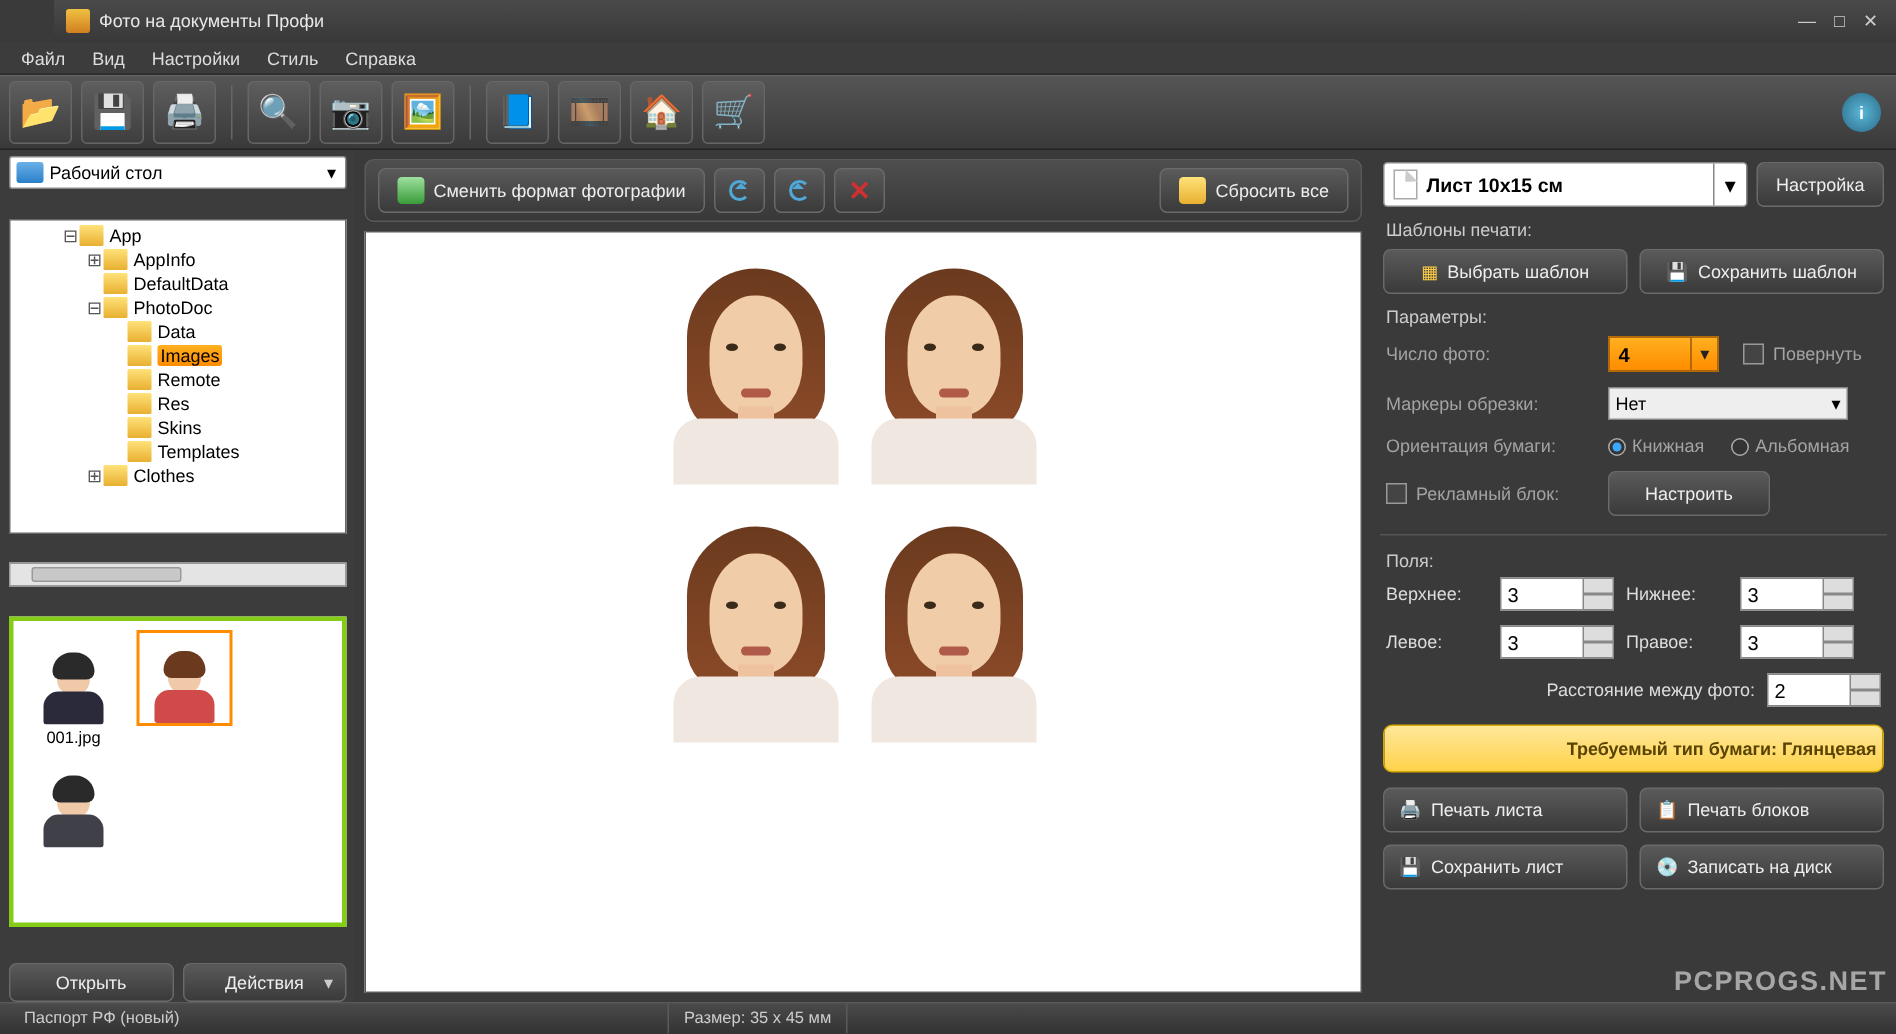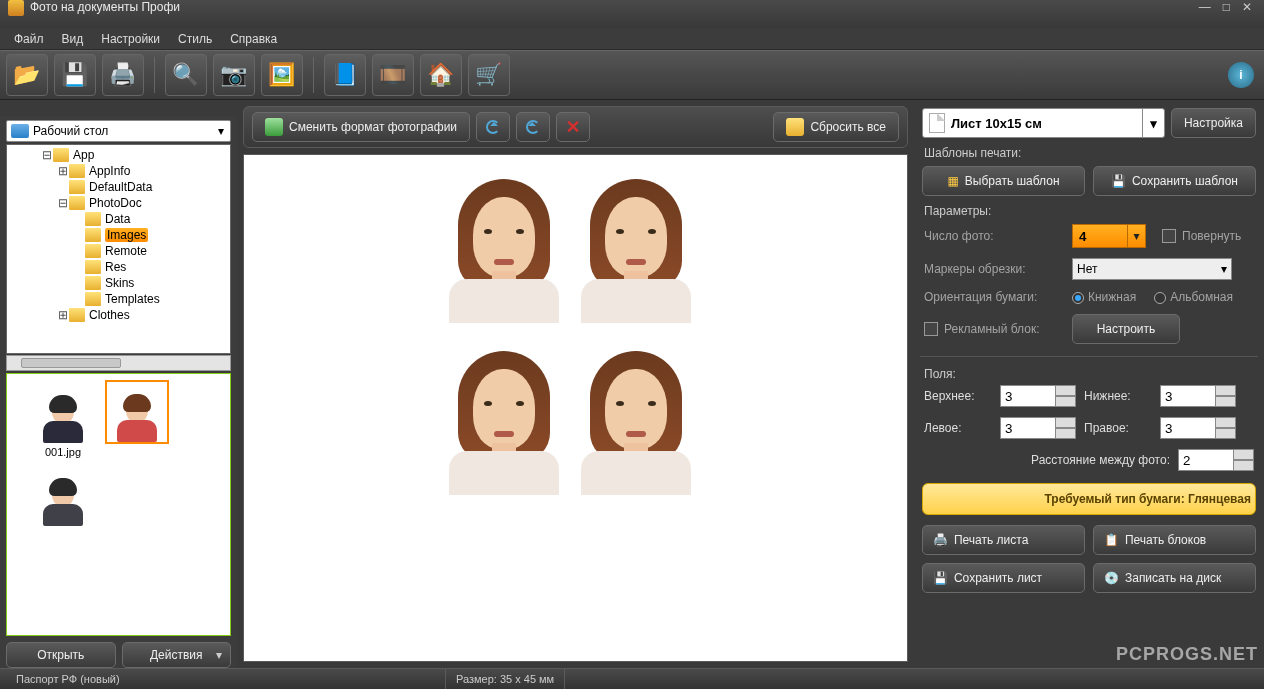--- a/index.html
+++ b/index.html
@@ -1,44 +1,44 @@
 <!DOCTYPE html>
 <html><head>
 <meta charset="utf-8">
 <style>
 * { box-sizing: border-box; margin: 0; padding: 0; font-family: Tahoma, Arial, sans-serif; }
 body { background: #3a3a3a; color: #ddd; font-size: 12px; overflow: hidden; width: 1264px; height: 689px; position: relative; }
-.titlebar { height: 28px; background: linear-gradient(#4a4a4a,#383838); display: flex; align-items: flex-start; padding: 0 8px; }
+.titlebar { height: 28px; background: linear-gradient(#4a4a4a,#383838); display: flex; align-items: center; padding: 0 8px; margin-left: 36px; }
 .titlebar .app-icon { width: 16px; height: 16px; background: linear-gradient(#f0c040,#d08020); margin-right: 6px; border-radius: 2px; }
 .titlebar .title { font-size: 12px; color: #e8e8e8; flex: 1; }
 .titlebar .win-btns { display: flex; gap: 12px; margin-right: 4px;}
 .titlebar .win-btns span { color: #ccc; cursor: pointer; font-size: 12px;}
 .menubar { height: 22px; background: #3c3c3c; display: flex; align-items: center; padding: 0 6px; gap: 2px; border-bottom: 1px solid #2a2a2a;}
 .menubar span { padding: 2px 8px; cursor: pointer; color: #ddd; }
 .toolbar { height: 50px; background: linear-gradient(#555,#3a3a3a); border-top:1px solid #666; border-bottom: 1px solid #222; display: flex; align-items: center; padding: 0 6px; gap: 6px; }
 .tool-btn { width: 42px; height: 42px; background: linear-gradient(#5e5e5e,#3e3e3e); border: 1px solid #666; border-radius: 4px; display: flex; align-items: center; justify-content: center; cursor: pointer; color:#fff;}
 .tool-sep { width: 1px; height: 36px; background: #666; margin: 0 4px;}
 .toolbar .spacer { flex: 1; }
 .toolbar .about { width: 26px; height: 26px; border-radius: 50%; background: radial-gradient(#5bb7d8,#2a6a88); color:#fff; display:flex; align-items:center; justify-content:center; font-weight:bold; margin-right: 4px; cursor:pointer;}
 .main { display: flex; height: 568px; }
-.left { width: 237px; background: #3c3c3c; display: flex; flex-direction: column; padding: 4px 6px 0 6px; gap: 2px; margin-top: 16px;}
+.left { width: 237px; background: #3c3c3c; display: flex; flex-direction: column; padding: 4px 6px 0 6px; gap: 20px;}
 .loc-select { display:flex; background:#fff; color:#000; height:22px; align-items:center; border:1px solid #888; border-radius:2px;}
 .loc-select .icon { width:18px; height:14px; background:linear-gradient(#6ab0e8,#2a80c8); margin:0 4px; border-radius:2px;}
 .loc-select .txt { flex:1; font-size:12px;}
 .loc-select .arrow { padding:0 6px; color:#000;}
 .tree-wrap { background:#fff; color:#000; height: 210px; overflow:auto; border:1px solid #666;}
 .tree { padding:2px 0; font-size:12px;}
 .tree div { padding:1px 0 1px 4px; display:flex; align-items:center; white-space:nowrap;}
 .tree .d0{padding-left:34px;} .tree .d1{padding-left:50px;} .tree .d2{padding-left:66px;}
 .tree .folder{width:16px;height:14px;background:linear-gradient(#ffe27a,#e8b030);border-radius:1px;margin-right:4px;display:inline-block;}
 .tree .exp{width:12px;color:#555;text-align:center;display:inline-block;}
 .tree .sel{background:linear-gradient(#ffb020,#ff8c00);color:#000; display:inline-block; padding:0 2px; border-radius:2px;}
 .left .hscroll{height:16px;background:#e4e4e4;border:1px solid #999;position:relative; margin-top:-1px;}
 .left .hscroll .thumb{position:absolute;left:14px;top:2px;width:100px;height:10px;background:#c8c8c8;border:1px solid #999;border-radius:2px;}
-.thumbs { background:#fff; color:#000; flex:1; border:1px solid #84cc16; padding:6px 20px; overflow:auto; display:flex; flex-wrap:wrap; gap:4px 2px; align-content:flex-start;}
+.thumbs { background:#fff; color:#000; flex:1; border:3px solid #84cc16; padding:6px 4px; overflow:auto; display:flex; flex-wrap:wrap; gap:4px 2px; align-content:flex-start;}
 .thumb-item { width:72px; text-align:center; cursor:pointer;}
 .thumb-item .img { width:64px; height:64px; background:#fff; margin:0 auto; border:1px solid transparent; position:relative; overflow:hidden;}
 .thumb-item.sel .img{ border:2px solid #ff8c00;}
 .thumb-item .name{ font-size:11px; margin-top:2px; display:inline-block;}
 .person { position:absolute; left:50%; bottom:0; transform:translateX(-50%); }
 .person .head{width:22px;height:26px;background:#f0c9a8;border-radius:46% 46% 40% 40%;margin:0 auto;}
 .person .hair{position:absolute;top:-2px;left:50%;transform:translateX(-50%);width:28px;height:18px;border-radius:14px 14px 6px 6px;}
 .person .body{width:40px;height:22px;border-radius:10px 10px 2px 2px;margin:-2px auto 0;}
 .left-btns { display:flex; gap:6px; margin-top:4px;}
 .left-btns .lbtn, .lbtn2 { flex:1; height:26px; background:linear-gradient(#5a5a5a,#3a3a3a); border:1px solid #6a6a6a; border-radius:5px; display:flex; align-items:center; justify-content:center; cursor:pointer; color:#eee; position:relative;}

